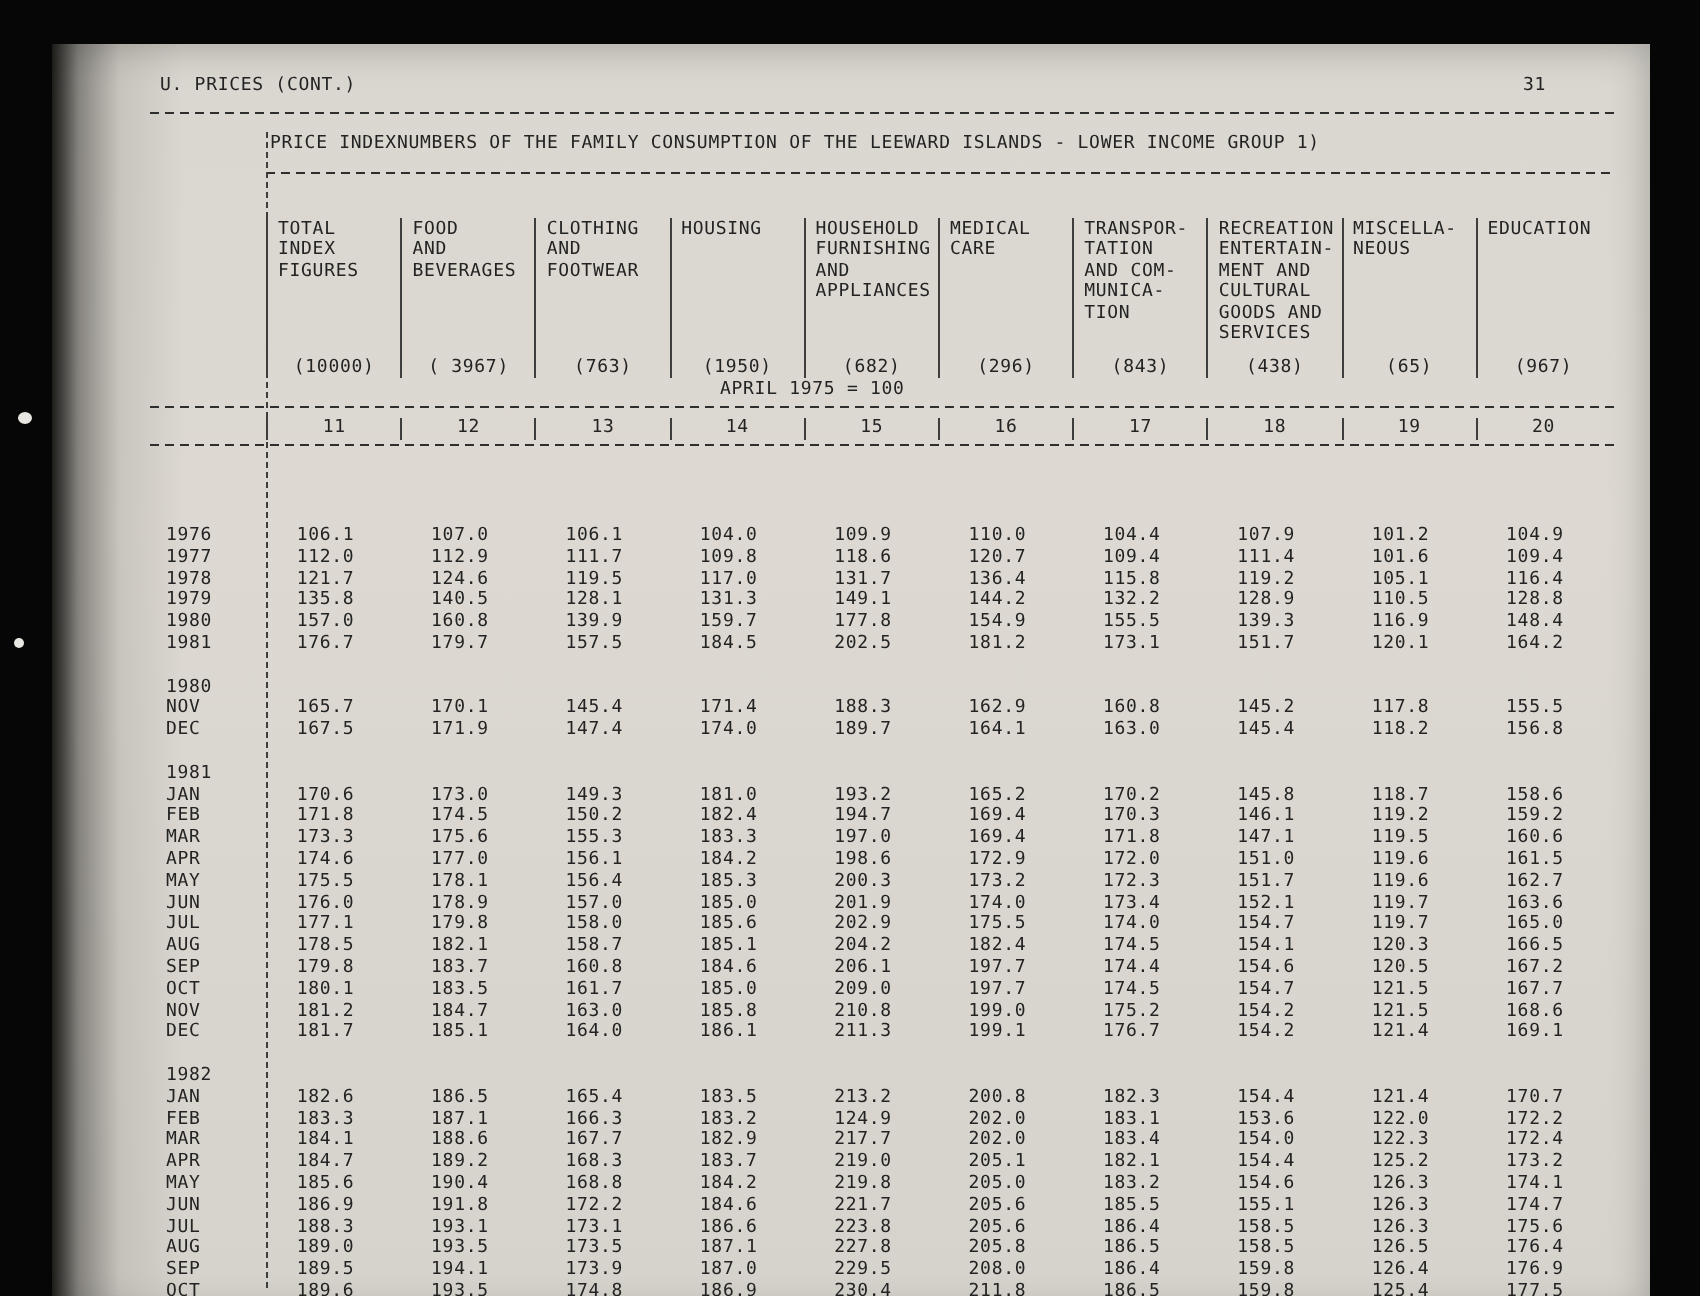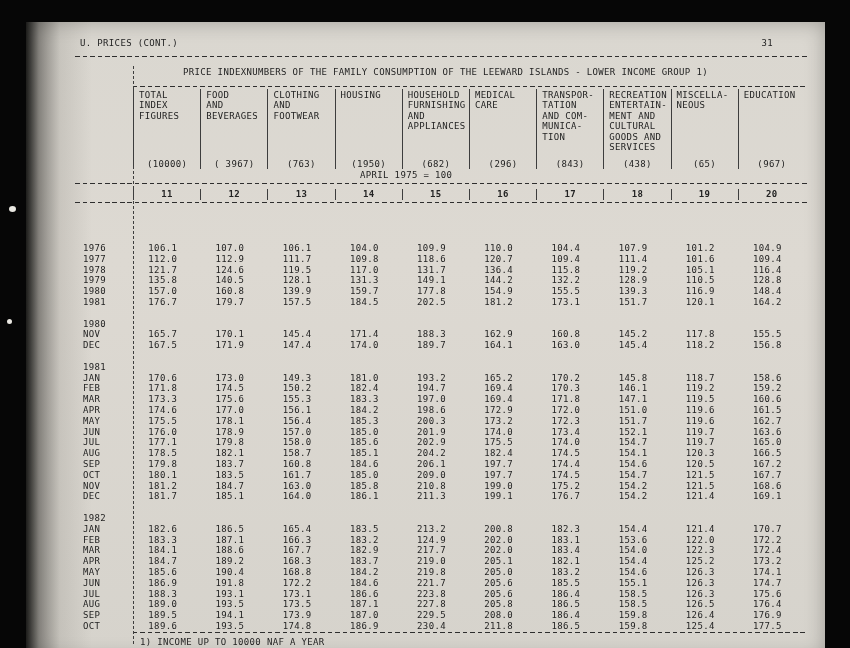--- a/index.html
+++ b/index.html
@@ -25,34 +25,34 @@
   }
 
   .topline { display: flex; justify-content: space-between; margin-top: 2px; padding-left: 5px; padding-right: 34px; height: 10px; line-height: 10px; }
 
   .rule {
     height: 1px; margin-top: 8px;
     background: repeating-linear-gradient(90deg, #2e2e2e 0 4.5px, transparent 4.5px 7.5px);
   }
   .rule-ind { margin-left: 58px; }
 
-  .title { margin-top: 10px; margin-left: 108px; height: 10px; line-height: 10px; white-space: nowrap; }
+  .title { margin-top: 10px; margin-left: 60px; height: 10px; line-height: 10px; white-space: nowrap; }
   .rule-title { margin-top: 9px; }
 
   .grid { display: grid; grid-template-columns: 58px repeat(10, 67.2px); }
-  .hnames { margin-top: 2px; }
+  .hnames { margin-top: 22px; }
   .hcell {
     border-left: 1px solid #3d3d3d;
     padding: 1px 2px 0 5px; height: 70px; line-height: 10.4px; overflow: hidden;
   }
   .wcell { border-left: 1px solid #3d3d3d; text-align: center; height: 10px; line-height: 10px; }
   .april { margin-top: 1px; margin-left: 285px; height: 10px; line-height: 10px; }
   .rule-a { margin-top: 3px; }
   .hnums { margin-top: 5px; }
-  .ncell { border-left: 1px solid #3d3d3d; text-align: center; height: 11px; line-height: 11px; font-weight: bold; }
+  .ncell { border-left: 1px solid #3d3d3d; text-align: center; height: 11px; line-height: 11px; }
   .rule-b { margin-top: 2px; }
 
   .tbody { position: relative; padding-top: 40px; }
   .trow { display: grid; grid-template-columns: 58px repeat(10, 67.2px); height: 10.8px; line-height: 10.8px; }
   .lcell { padding-left: 8px; white-space: nowrap; }
   .vcell { text-align: right; padding-right: 23px; white-space: nowrap; }
 
   .rule-bot { margin-top: 0px; }
   .footnote { margin-top: 4px; margin-left: 65px; height: 10px; line-height: 10px; }
 

